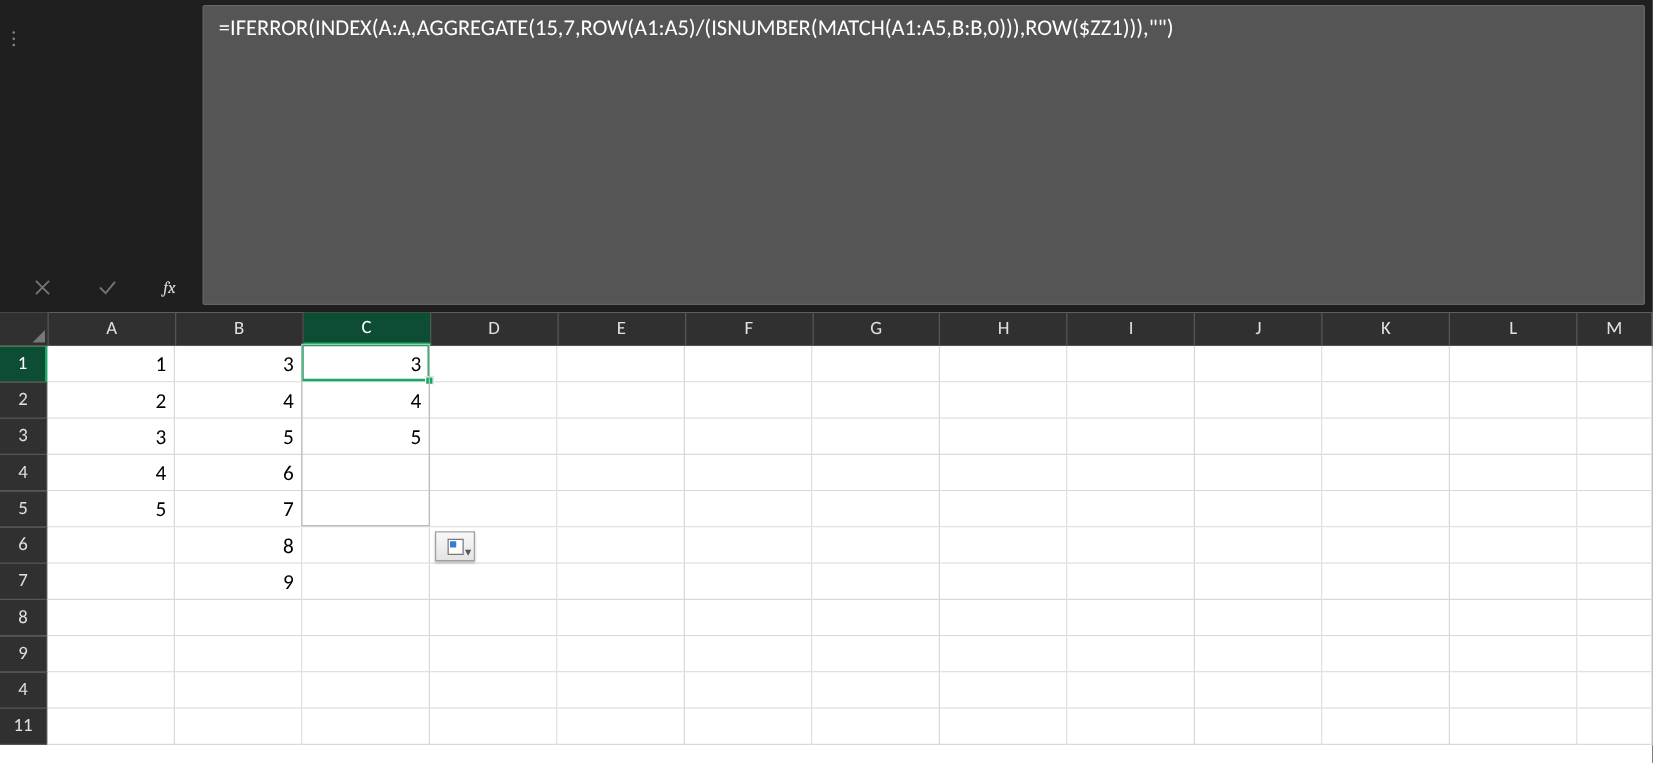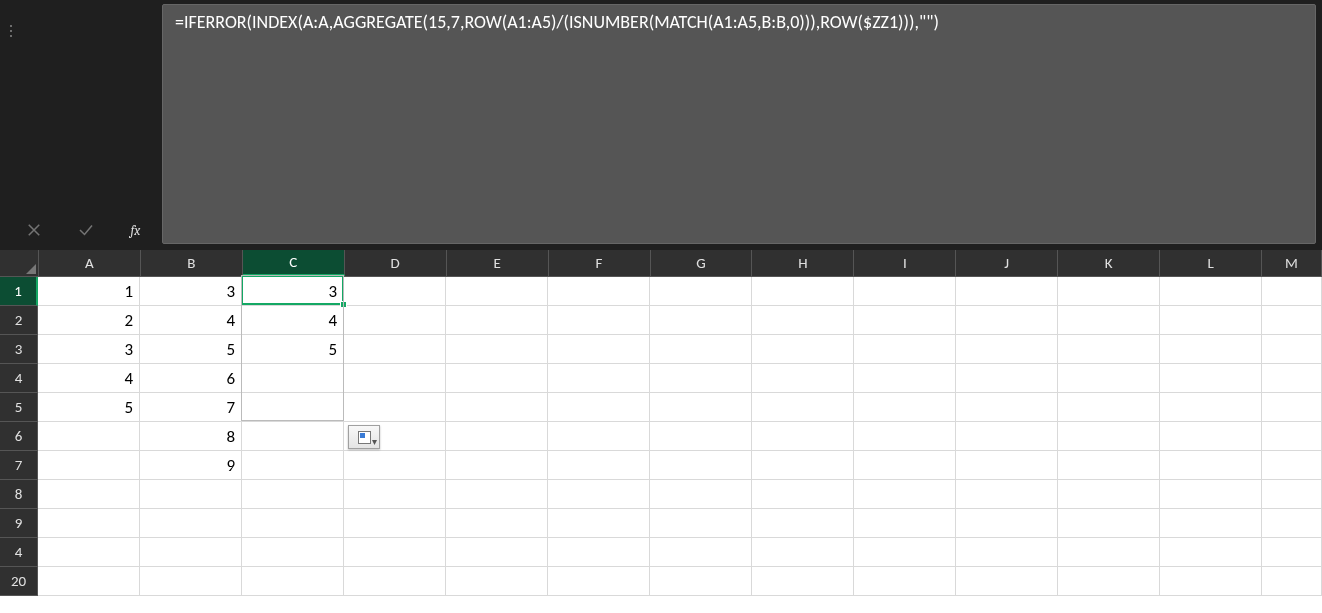--- a/index.html
+++ b/index.html
@@ -428,21 +428,21 @@
         <div class="cell" style="width: 102px;"></div>
         <div class="cell" style="width: 102px;"></div>
         <div class="cell" style="width: 102px;"></div>
         <div class="cell" style="width: 102px;"></div>
         <div class="cell" style="width: 102px;"></div>
         <div class="cell" style="width: 102px;"></div>
         <div class="cell" style="width: 102px;"></div>
         <div class="cell" style="width: 60px;"></div>
       </div>
       <div class="row">
-        <div class="row-h">20</div>
+        <div class="row-h">11</div>
         <div class="cell" style="width: 102px;"></div>
         <div class="cell" style="width: 102px;"></div>
         <div class="cell" style="width: 102px;"></div>
         <div class="cell" style="width: 102px;"></div>
         <div class="cell" style="width: 102px;"></div>
         <div class="cell" style="width: 102px;"></div>
         <div class="cell" style="width: 102px;"></div>
         <div class="cell" style="width: 102px;"></div>
         <div class="cell" style="width: 102px;"></div>
         <div class="cell" style="width: 102px;"></div>

